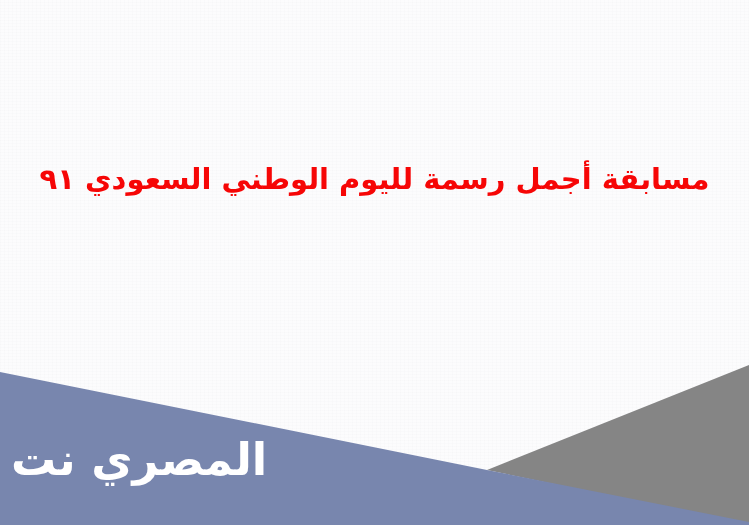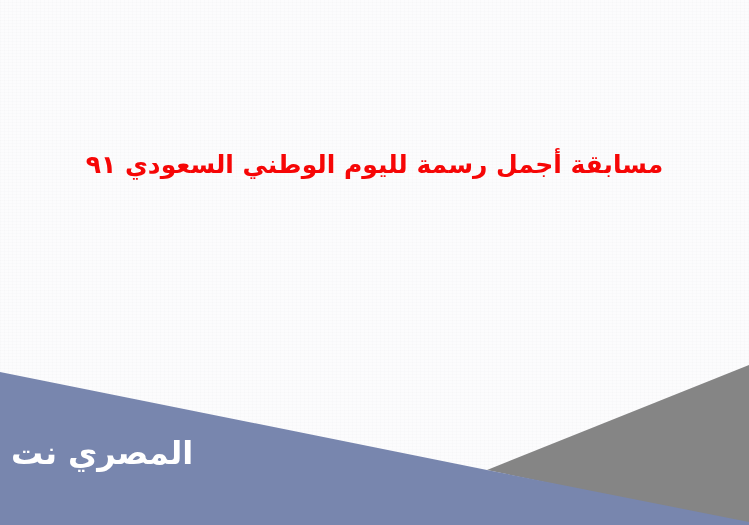--- a/index.html
+++ b/index.html
@@ -37,47 +37,48 @@
     top: 148px;
     text-align: center;
     pointer-events: none;
   }
 
   .title-text {
     display: inline-block;
     direction: rtl;
     unicode-bidi: embed;
     font-family: "DejaVu Sans", sans-serif;
-    font-size: 25px;
+    font-size: 29px;
     font-weight: 700;
     line-height: 1.35;
     color: #f60606;
     letter-spacing: 0px;
     white-space: nowrap;
+    margin-top: 12px;
   }
 
   
   .shapes {
     position: absolute;
     left: 0;
     top: 0;
     width: 749px;
     height: 525px;
     display: block;
   }
 
   
   .watermark {
     position: absolute;
     left: 11px;
     top: 437px;
     direction: rtl;
     unicode-bidi: embed;
     font-family: "DejaVu Sans", sans-serif;
-    font-size: 32px;
+    font-size: 45px;
     font-weight: 700;
     color: #ffffff;
     line-height: 1;
     white-space: nowrap;
     letter-spacing: -1px;
   }
 </style>
 </head>
 <body>
 

